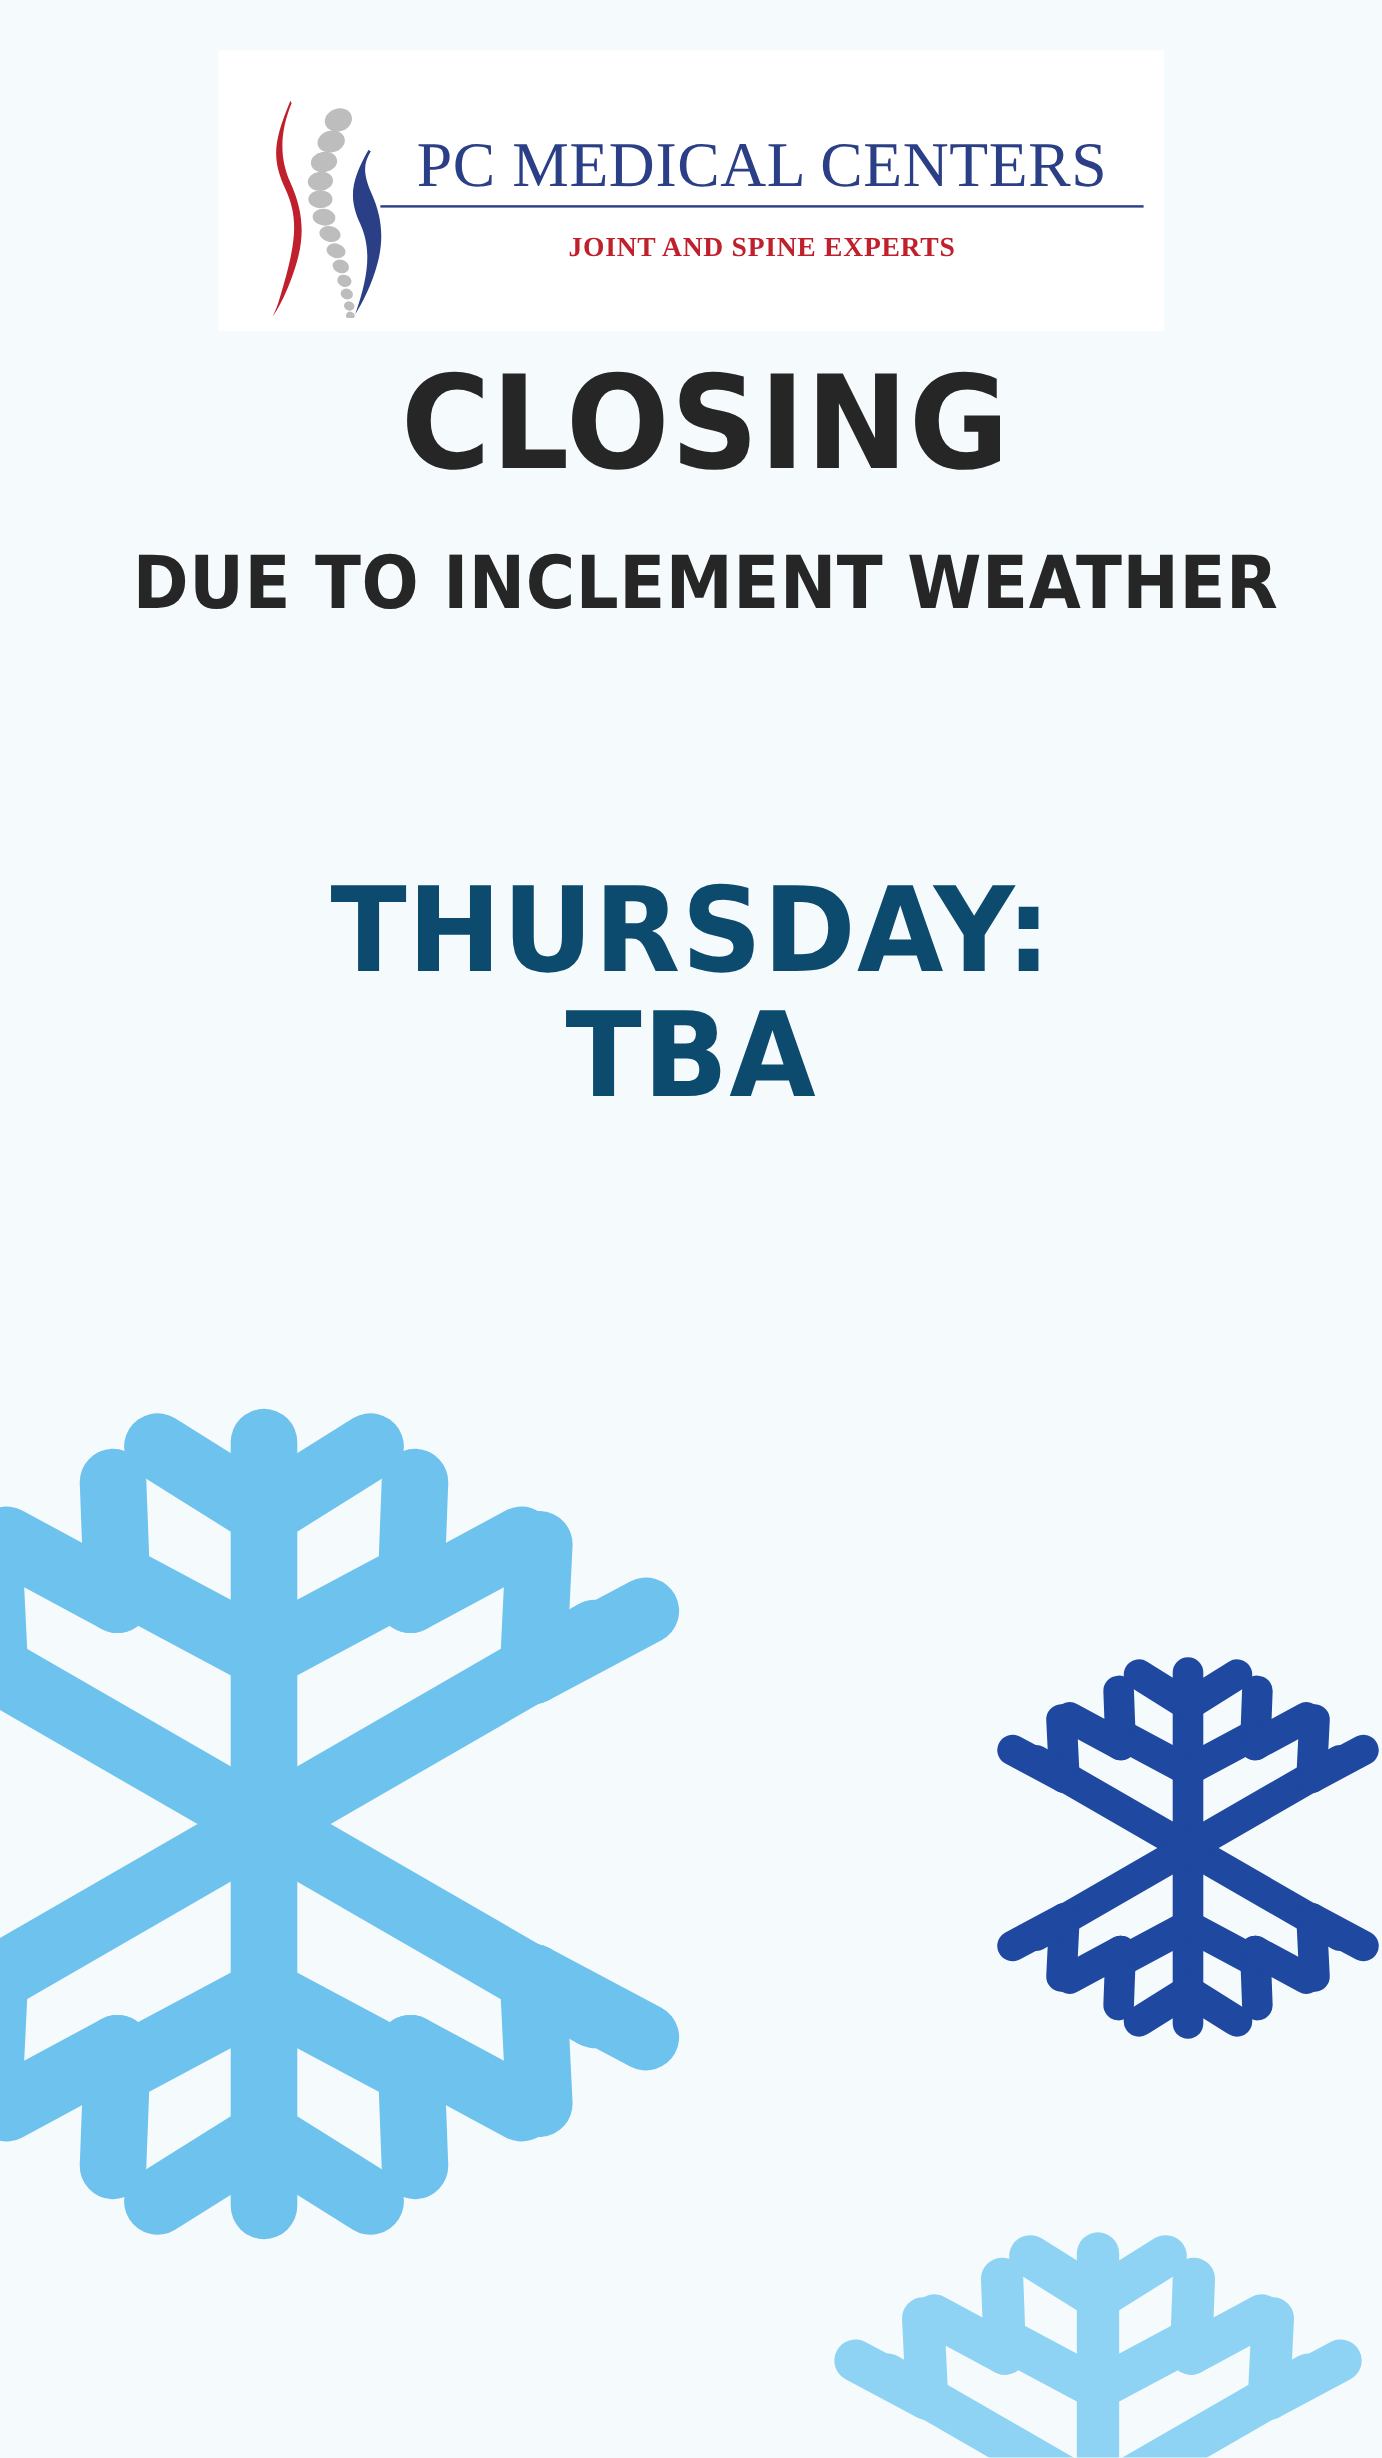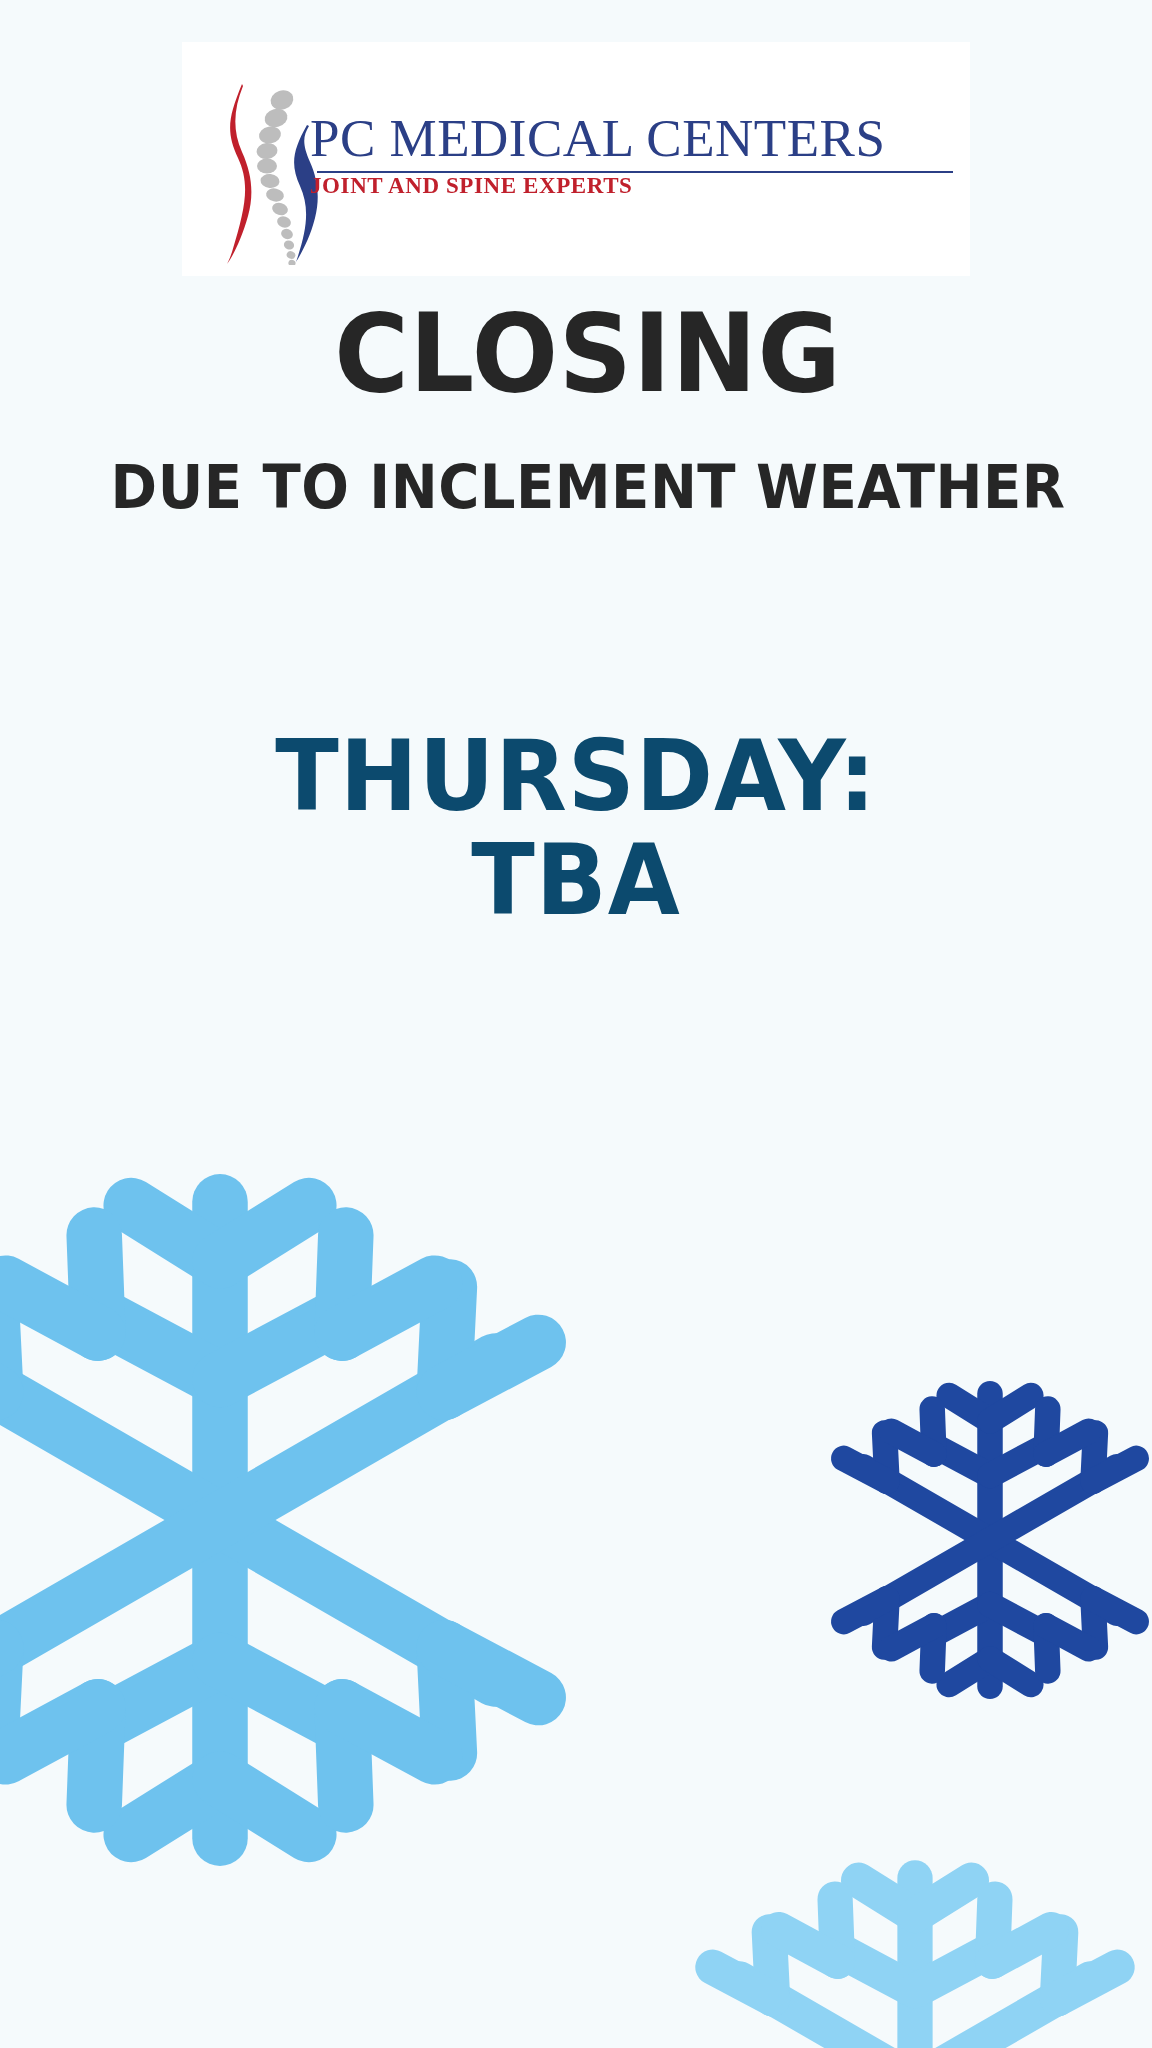--- a/index.html
+++ b/index.html
@@ -64,20 +64,21 @@
     left: 30px;
     top: 38px;
     width: 120px;
     height: 185px;
   }
   .logo-text-block {
     position: absolute;
     left: 128px;
     top: 70px;
     width: 650px;
+    text-align: center;
   }
   .logo-title {
     font-family: "Liberation Serif", "DejaVu Serif", serif;
     font-size: 53px;
     letter-spacing: 0.5px;
     color: #2b3f86;
     line-height: 1.0;
     white-space: nowrap;
   }
   .logo-rule {
@@ -85,21 +86,21 @@
     width: 636px;
     height: 2px;
     background: #2b3f86;
   }
   .logo-tagline {
     font-family: "Liberation Serif", "DejaVu Serif", serif;
     font-weight: bold;
     font-size: 23px;
     letter-spacing: 0.6px;
     color: #c0202c;
-    margin-top: 0;
+    margin-top: 20px;
     white-space: nowrap;
   }
 
   
   .headline-block {
     position: absolute;
     left: 0;
     top: 300px;
     width: 1152px;
     z-index: 3;

